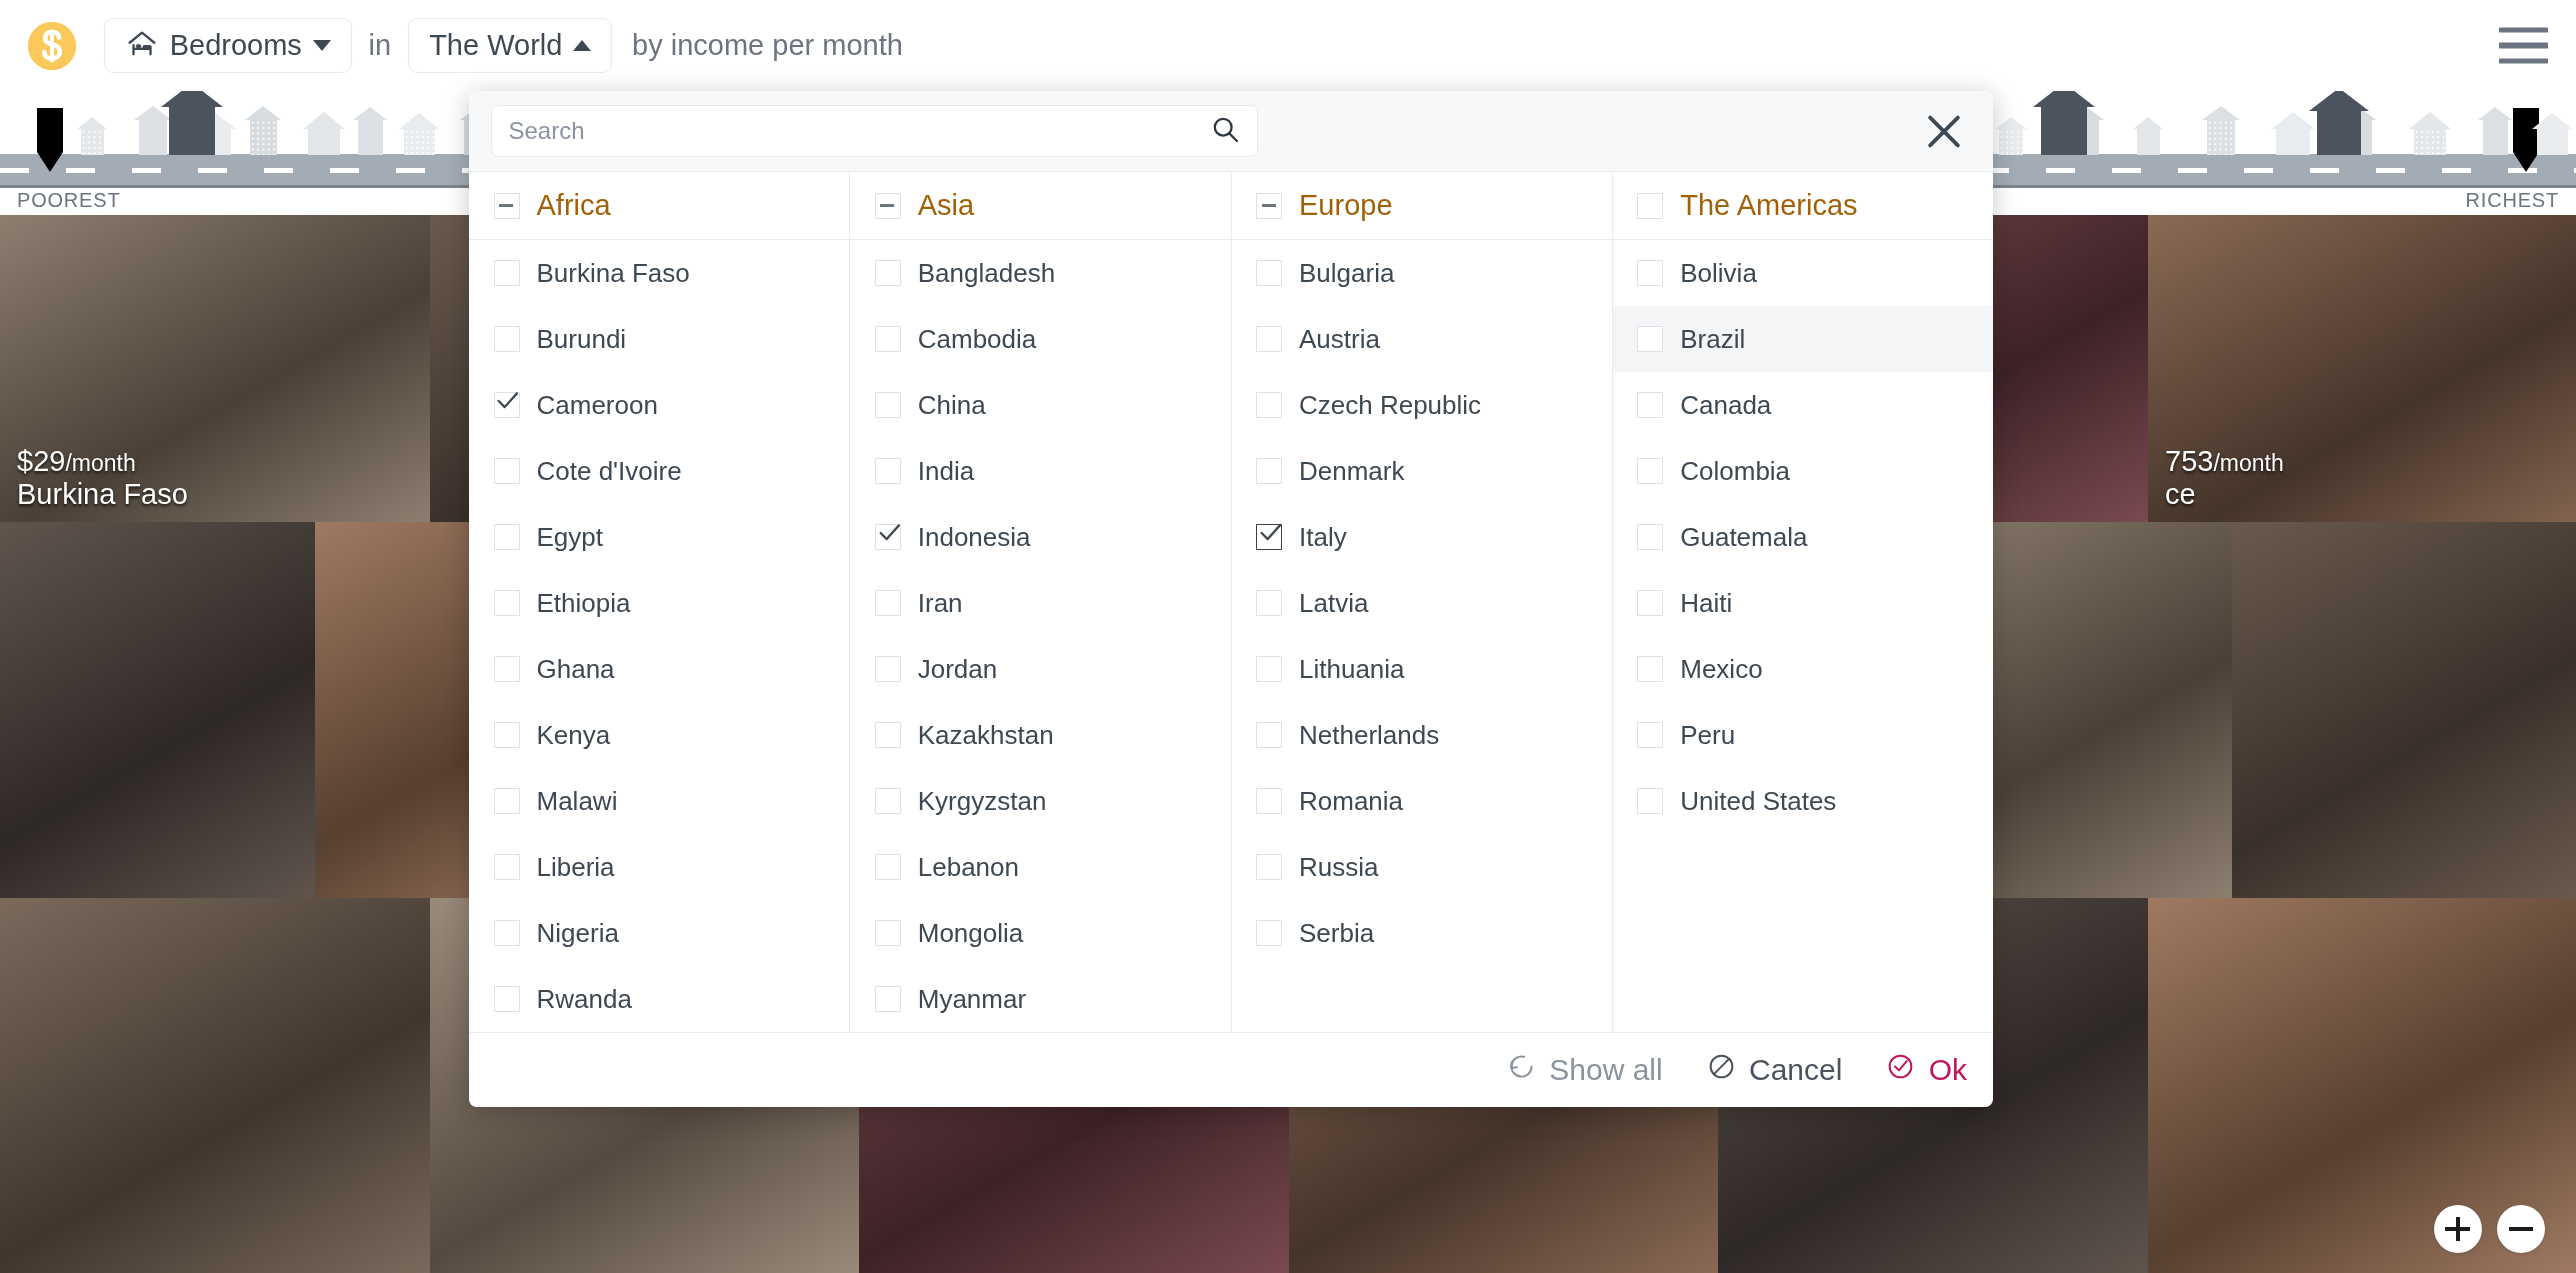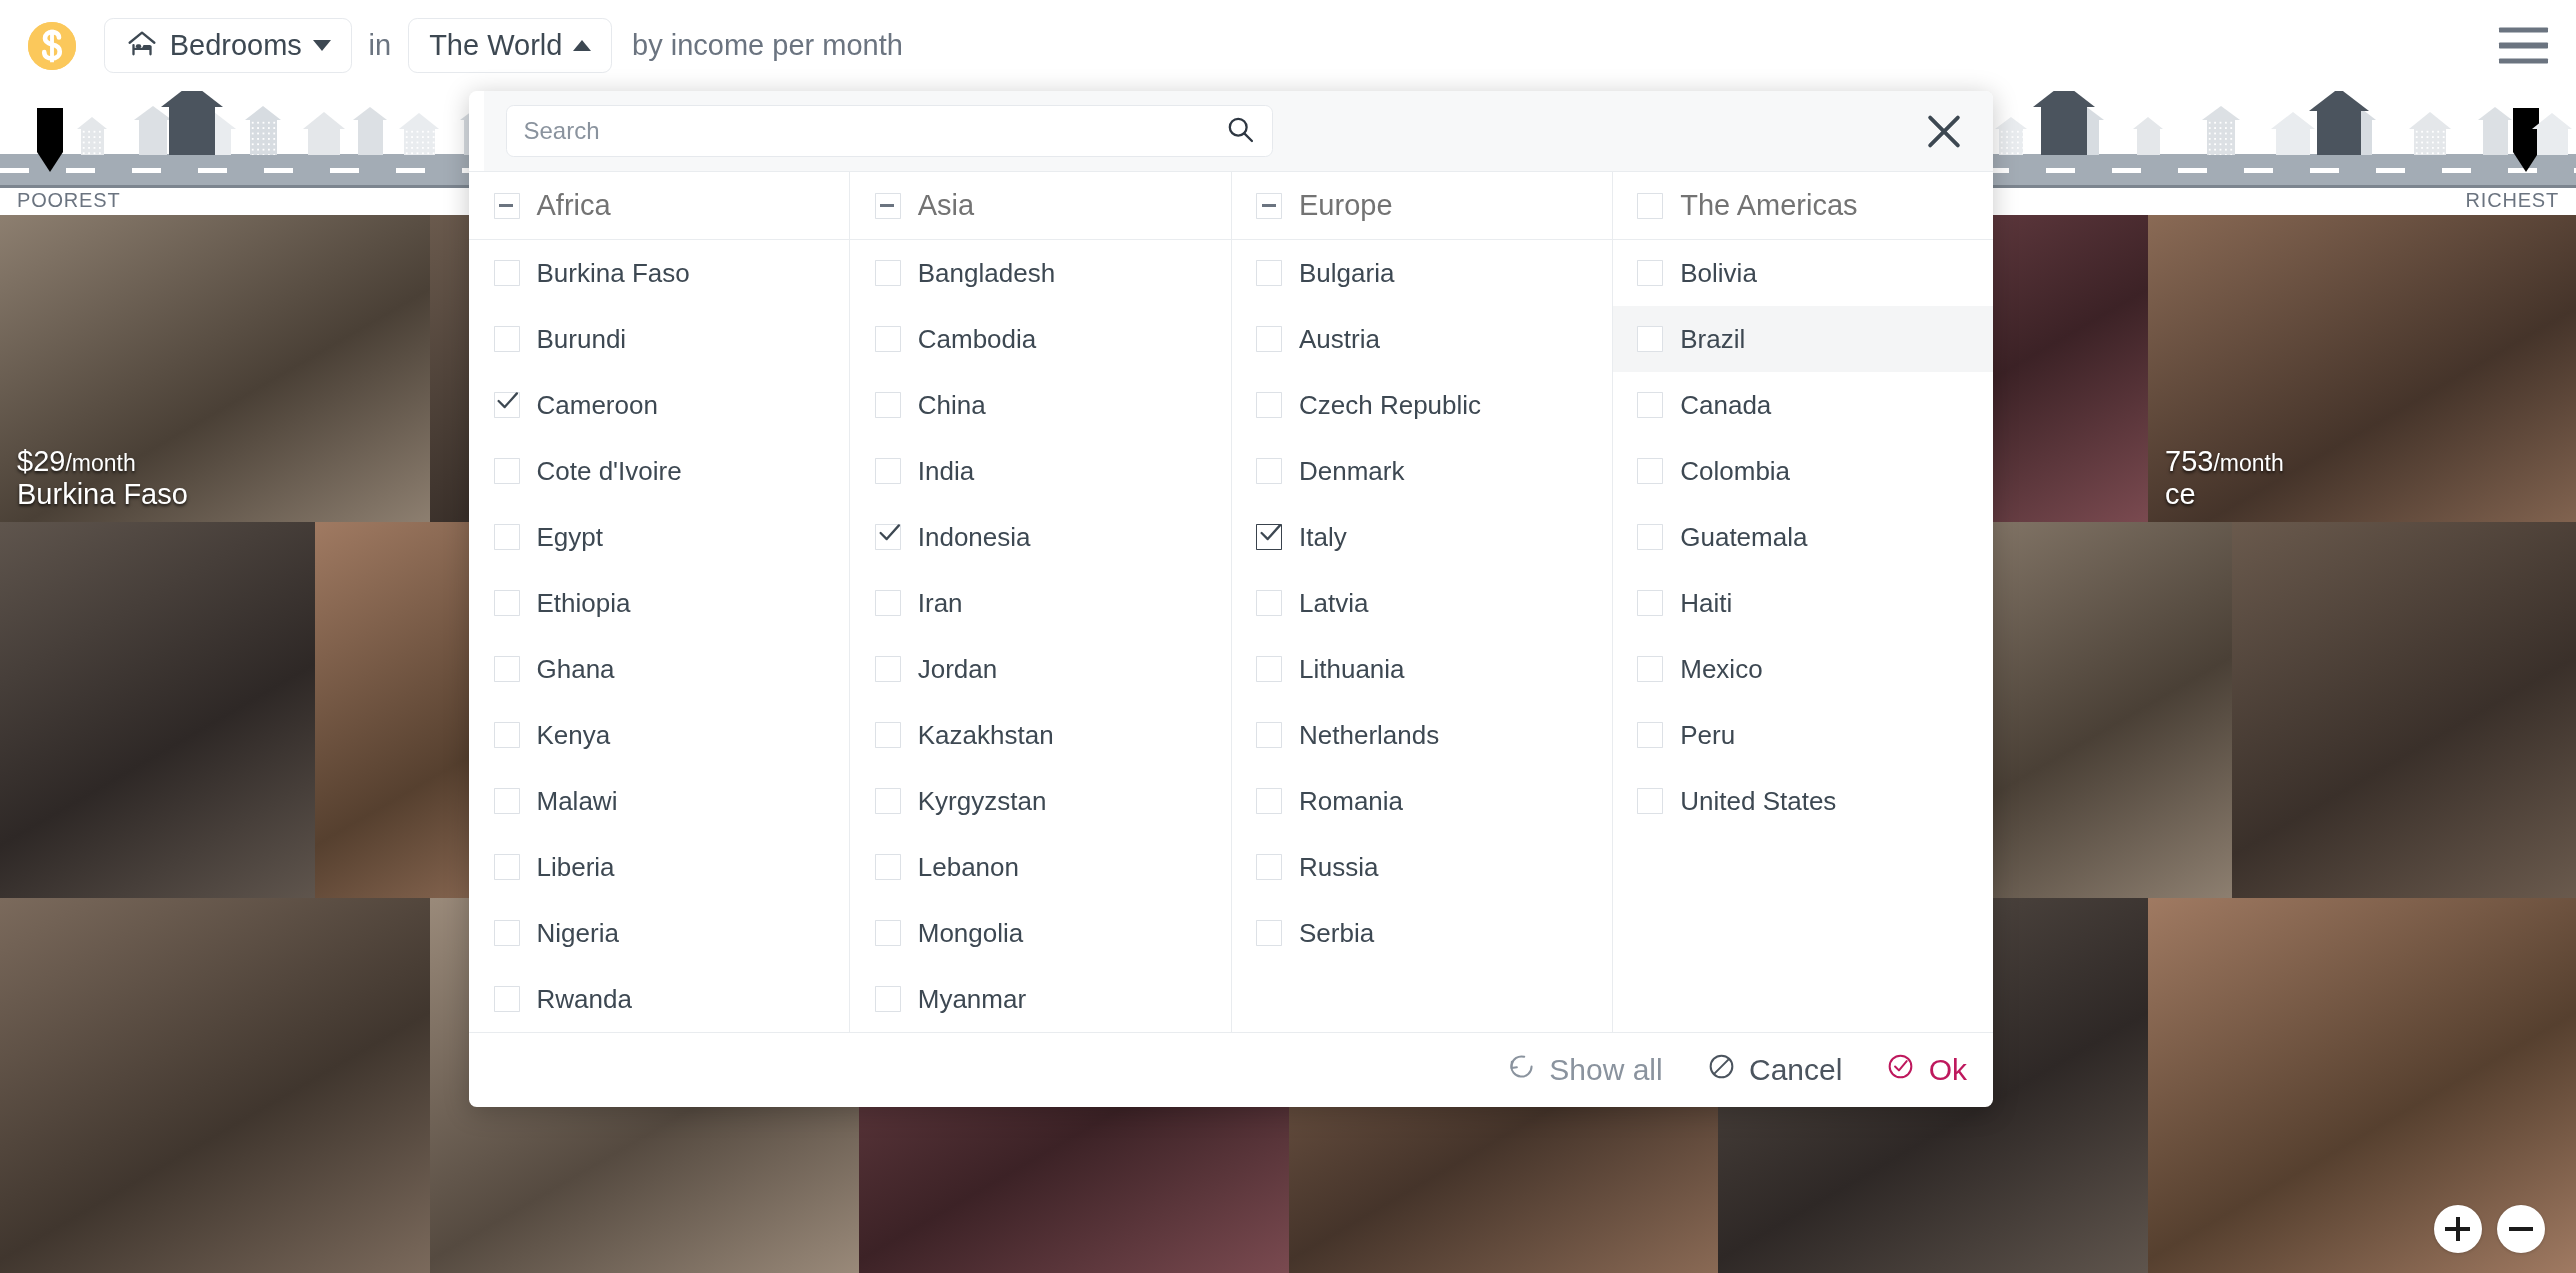--- a/index.html
+++ b/index.html
@@ -194,21 +194,20 @@
     z-index: 60;
     overflow: hidden;
   }
   #dlg-head {
     height: 80px;
     background: #F7F8F9;
     display: flex;
     align-items: center;
     padding: 0 0 0 21.5px;
     position: relative;
-    margin-left: 15px;
   }
   #search-wrap {
     flex: 0 0 auto;
     width: 767px;
     height: 52px;
     background: #fff;
     border: 1.5px solid #E6E9ED;
     border-radius: 7.7px;
     display: flex;
     align-items: center;
@@ -247,21 +246,21 @@
     height: 68px;
     display: flex;
     align-items: center;
     gap: 17px;
     padding-left: 24.5px;
     border-bottom: 1.5px solid #E9ECEF;
     cursor: pointer;
   }
   .col-head .ttl {
     font-size: 29px;
-    color: #737373;
+    color: #a16207;
   }
 
   .row {
     height: 66px;
     display: flex;
     align-items: center;
     gap: 17px;
     padding-left: 24.5px;
     cursor: pointer;
   }

